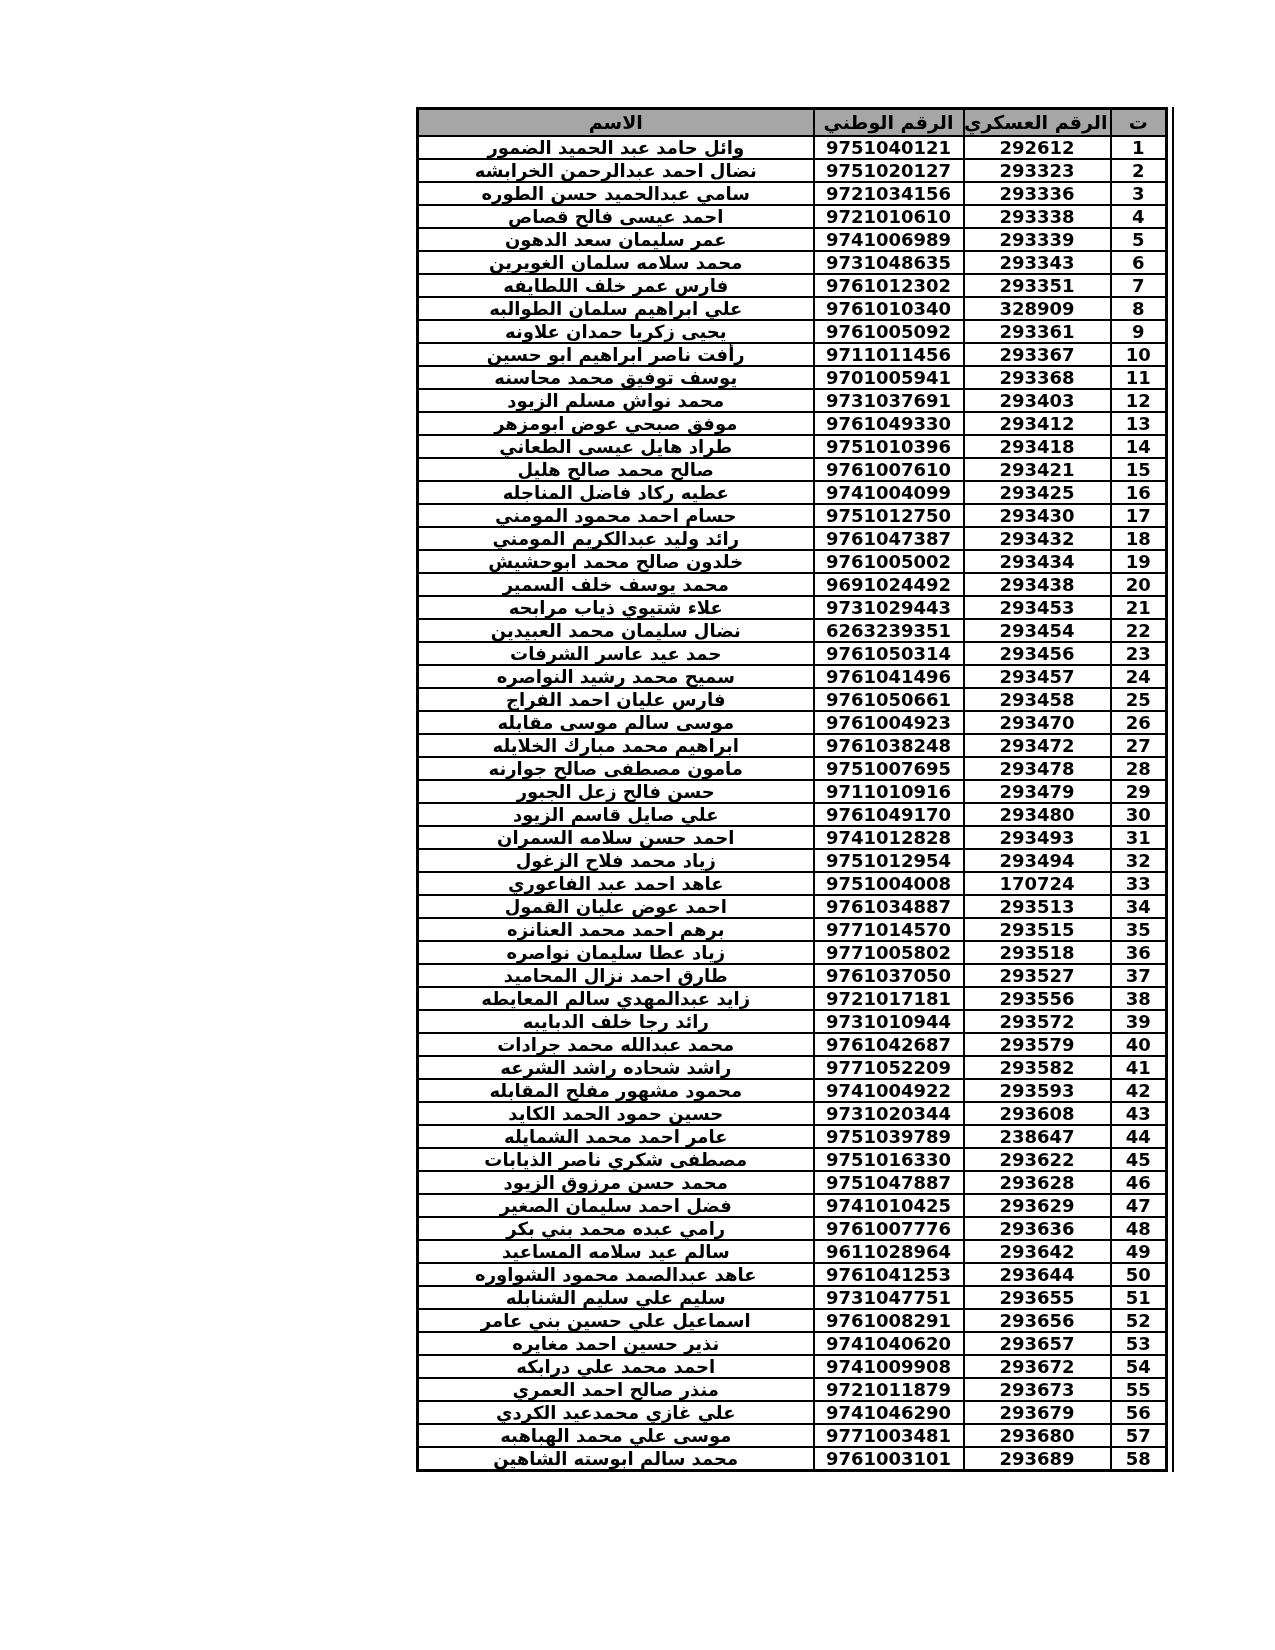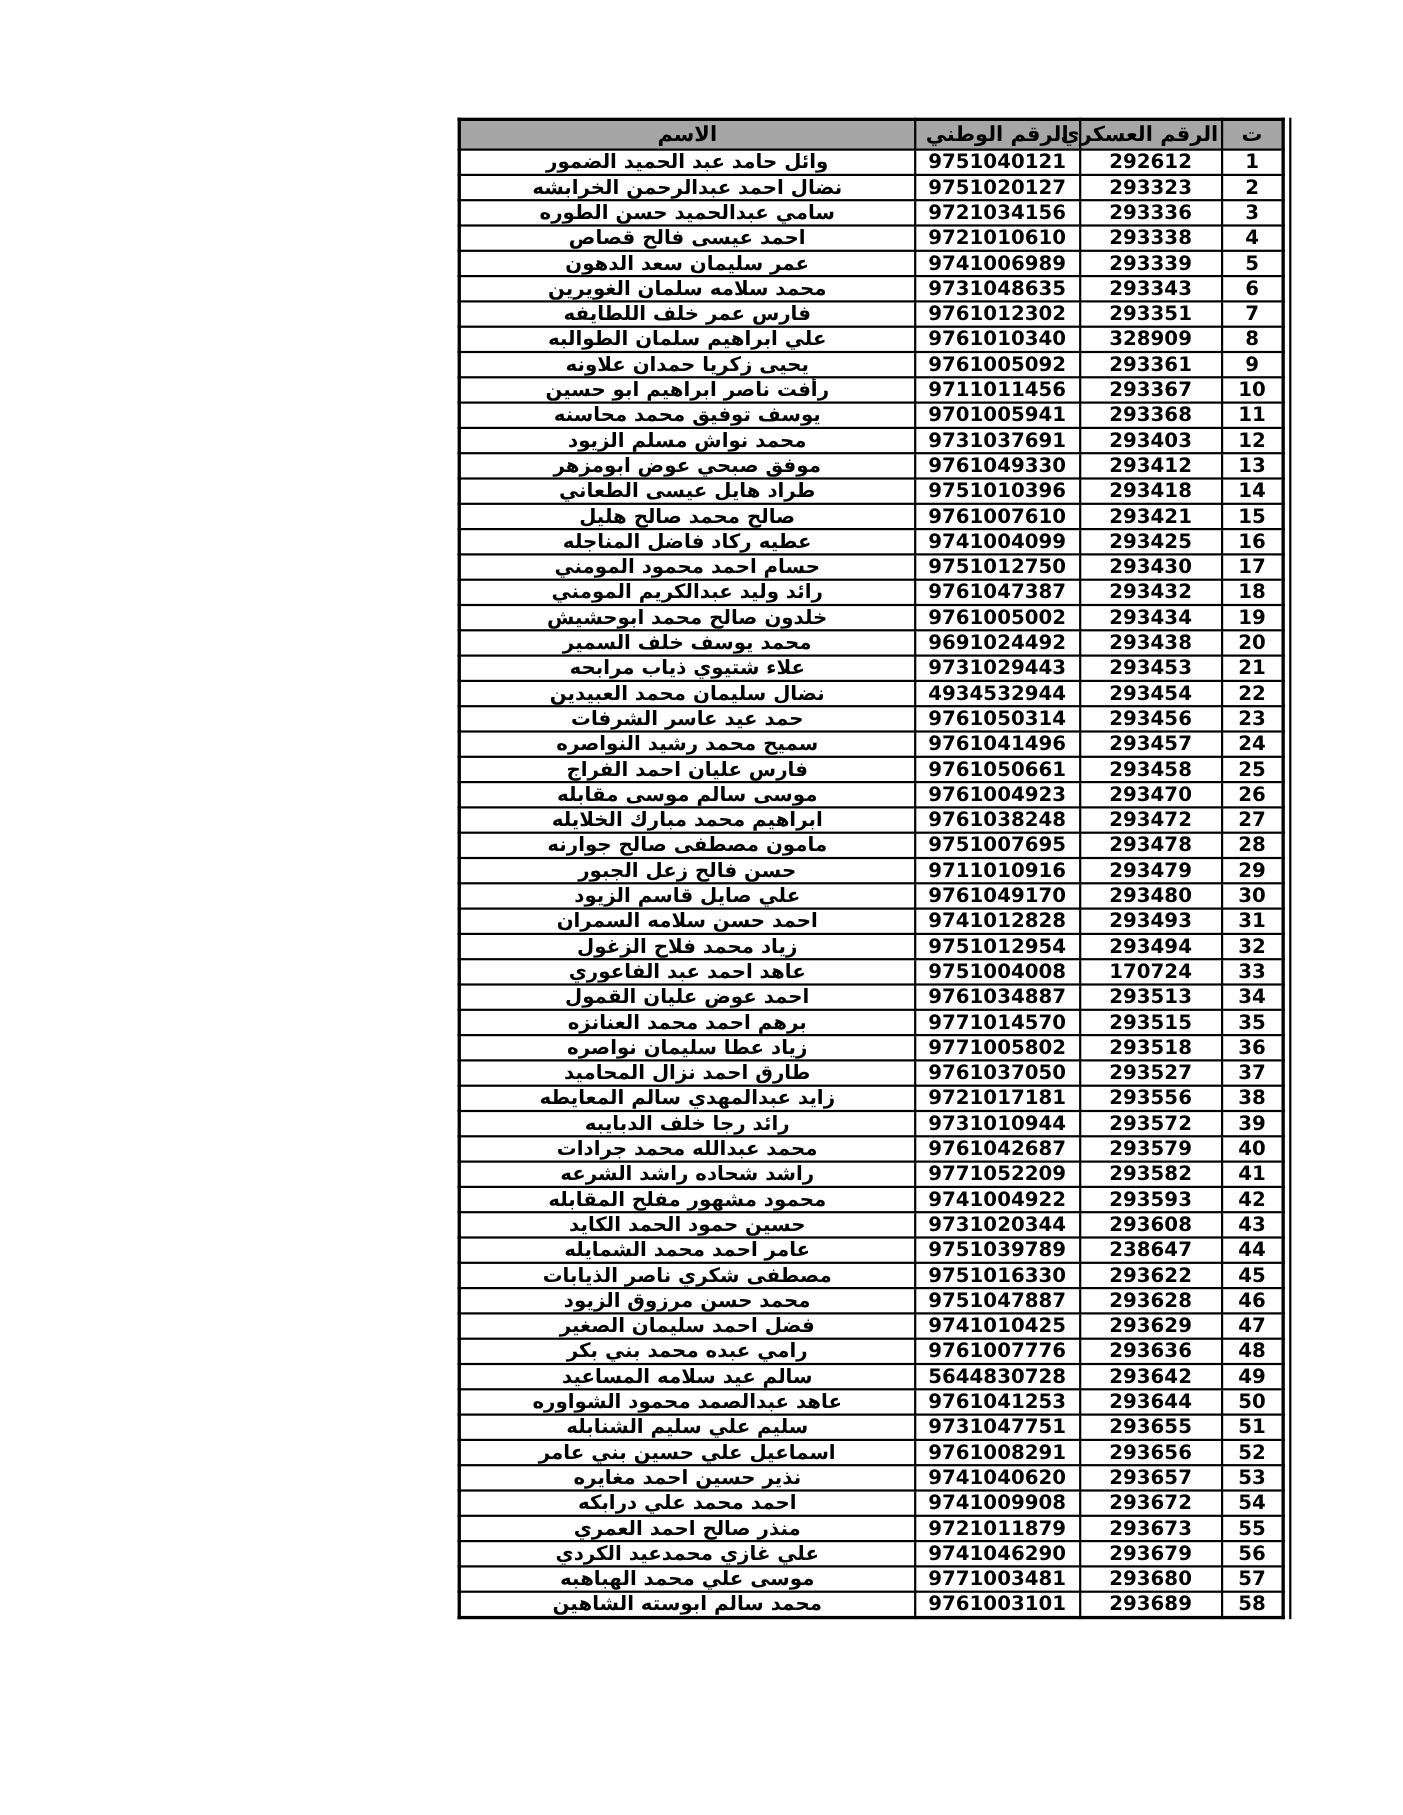--- a/index.html
+++ b/index.html
@@ -51,21 +51,21 @@
     height: 25px;
     font-size: 19px;
     line-height: 25px;
   }
   table.roster td {
     height: 21px;
     font-size: 18px;
     line-height: 21px;
   }
   .col-serial   { width: 56px;  }
-  .col-military { width: 129px; }
+  .col-military { width: 147px; }
   .col-national { width: 150px; }
   .col-name     { width: auto;  }
   td.cell-national, td.cell-military, td.cell-serial {
     font-family: "DejaVu Sans", sans-serif;
     letter-spacing: 0px;
   }
 </style>
 </head>
 <body>
 
@@ -209,21 +209,21 @@
         </tr>
         <tr>
           <td class="col-serial cell-serial">21</td>
           <td class="col-military cell-military">293453</td>
           <td class="col-national cell-national">9731029443</td>
           <td class="col-name cell-name">علاء شتيوي ذياب مرابحه</td>
         </tr>
         <tr>
           <td class="col-serial cell-serial">22</td>
           <td class="col-military cell-military">293454</td>
-          <td class="col-national cell-national">4934532944</td>
+          <td class="col-national cell-national">6263239351</td>
           <td class="col-name cell-name">نضال سليمان محمد العبيدين</td>
         </tr>
         <tr>
           <td class="col-serial cell-serial">23</td>
           <td class="col-military cell-military">293456</td>
           <td class="col-national cell-national">9761050314</td>
           <td class="col-name cell-name">حمد عيد عاسر الشرفات</td>
         </tr>
         <tr>
           <td class="col-serial cell-serial">24</td>
@@ -371,21 +371,21 @@
         </tr>
         <tr>
           <td class="col-serial cell-serial">48</td>
           <td class="col-military cell-military">293636</td>
           <td class="col-national cell-national">9761007776</td>
           <td class="col-name cell-name">رامي عبده محمد بني بكر</td>
         </tr>
         <tr>
           <td class="col-serial cell-serial">49</td>
           <td class="col-military cell-military">293642</td>
-          <td class="col-national cell-national">5644830728</td>
+          <td class="col-national cell-national">9611028964</td>
           <td class="col-name cell-name">سالم عيد سلامه المساعيد</td>
         </tr>
         <tr>
           <td class="col-serial cell-serial">50</td>
           <td class="col-military cell-military">293644</td>
           <td class="col-national cell-national">9761041253</td>
           <td class="col-name cell-name">عاهد عبدالصمد محمود الشواوره</td>
         </tr>
         <tr>
           <td class="col-serial cell-serial">51</td>

